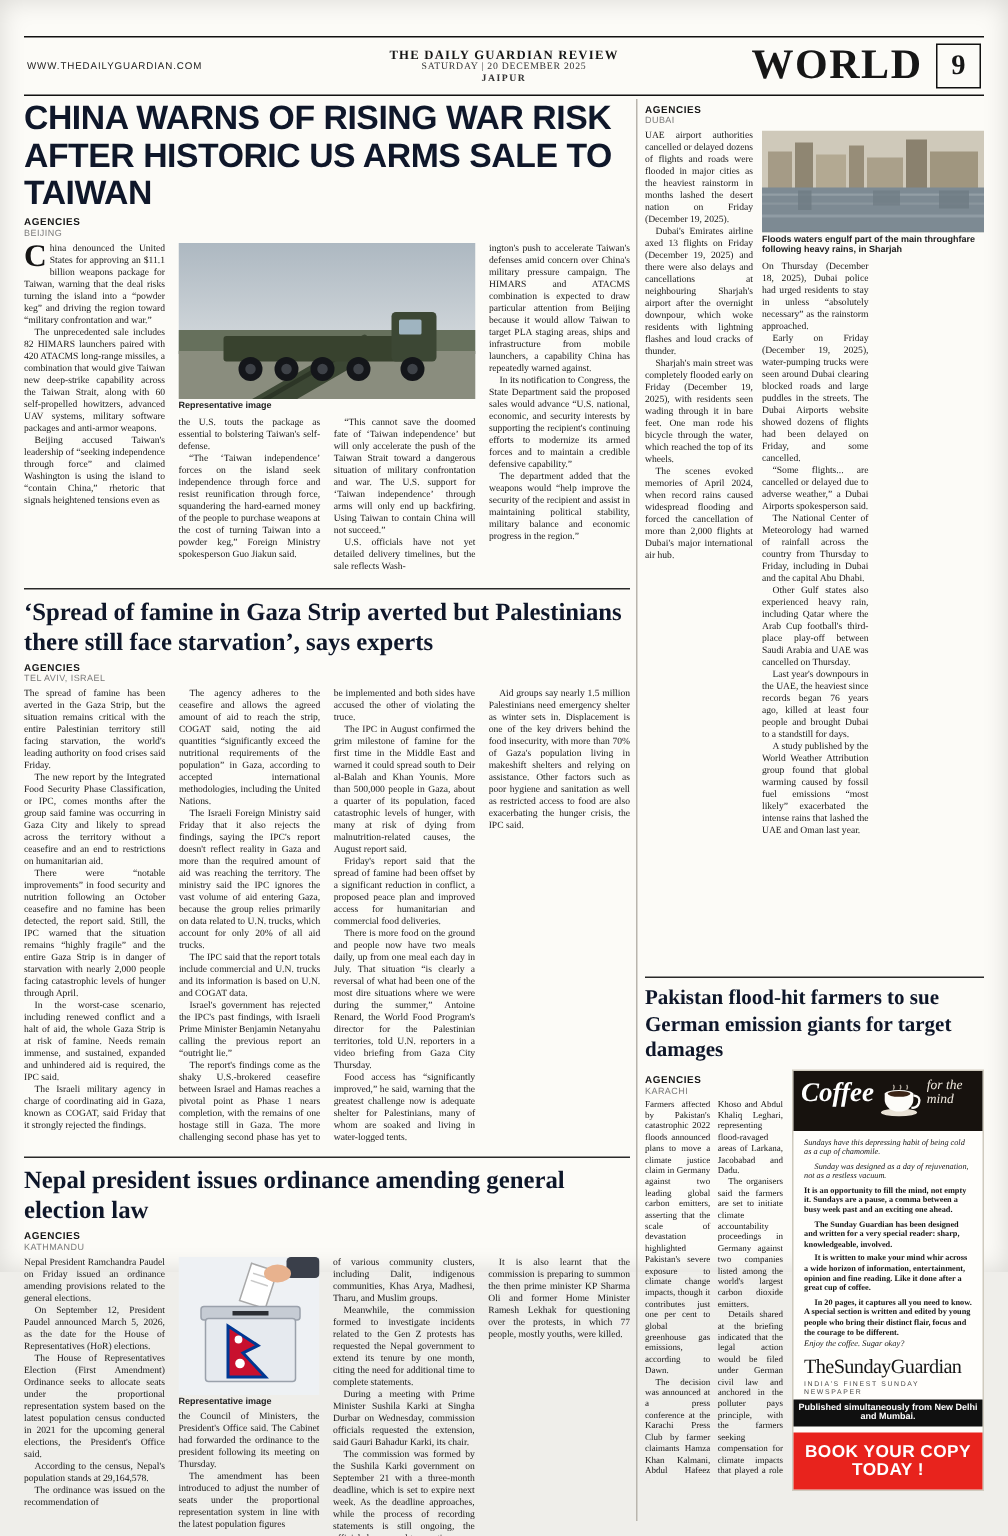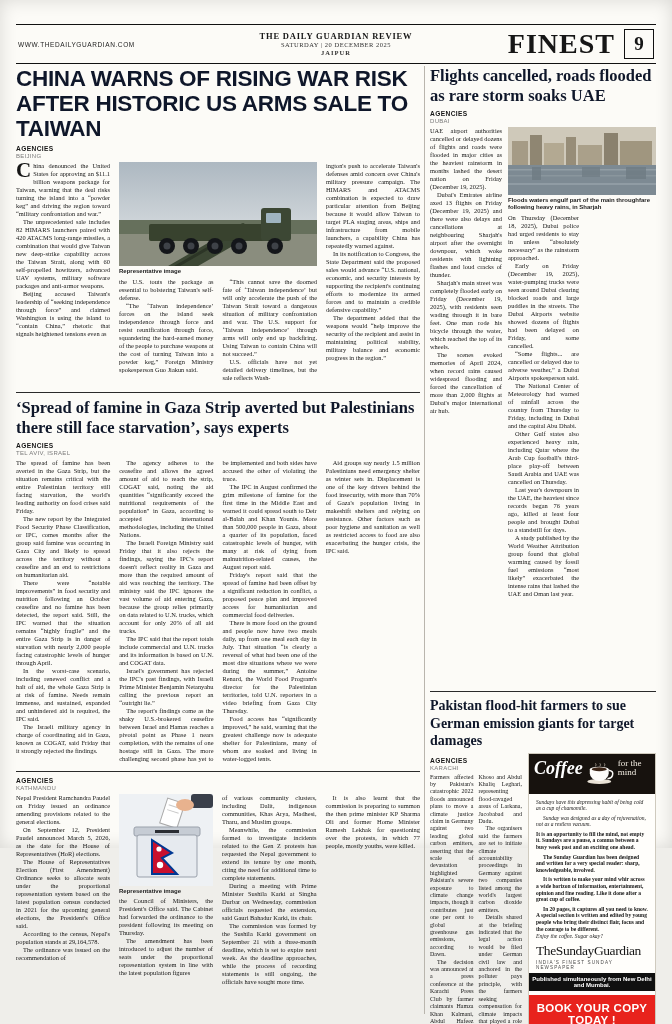--- a/index.html
+++ b/index.html
@@ -92,21 +92,21 @@
   .pak-left { width:92px; }
   .pak-body { columns:2; column-gap:5px; column-fill:auto; height:256px; overflow:hidden; }
   .pak-body p { font-size:6px; line-height:7.4px; }
 
   .ad {
     width:128px; height:281px; border:1px solid #cfcabe; background:#fffefb;
     display:flex; flex-direction:column;
   }
   .ad-head { background:#17120e; padding:5px 5px; display:flex; align-items:flex-start; gap:3px; }
   .ad-coffee { font-style:italic; font-weight:bold; font-size:18px; color:#fff; line-height:1; }
-  .ad-mind { font-size:9px; color:#f1ebe0; line-height:1.05; }
+  .ad-mind { font-style:italic; font-size:9px; color:#f1ebe0; line-height:1.05; }
   .ad-body { flex:1; overflow:hidden; padding:5px 7px 2px; }
   .ad-body p { margin:0 0 3px; font-size:5.5px; line-height:6.6px; text-align:left; text-indent:0; }
   .ad-intro p { font-style:italic; }
   .ad-main p { font-weight:bold; }
   .ad-closing { padding:0 7px 3px; font-size:5.6px; font-style:italic; }
   .ad-logo { padding:2px 7px 0; font-weight:normal; font-size:13.5px; letter-spacing:-.4px; line-height:1.1; }
   .ad-tagline { padding:1px 7px 3px; font-family:"Liberation Sans",sans-serif; font-size:4.6px; letter-spacing:1.1px; color:#4a4a4a; }
   .ad-published { background:#101010; color:#fff; font-family:"Liberation Sans",sans-serif; font-size:6px; font-weight:bold; text-align:center; padding:3px 2px; }
   .ad-cta { margin-top:4px; background:#e8231d; color:#fff; font-family:"Liberation Sans",sans-serif; font-weight:bold; font-size:11.5px; letter-spacing:.3px; text-align:center; padding:7px 2px; }
 </style>
@@ -116,21 +116,21 @@
 <div class="page">
 
   <header class="masthead">
     <div class="mh-left">WWW.THEDAILYGUARDIAN.COM</div>
     <div class="mh-center">
       <div class="mh-title">THE DAILY GUARDIAN REVIEW</div>
       <div class="mh-date">SATURDAY | 20 DECEMBER 2025</div>
       <div class="mh-city">JAIPUR</div>
     </div>
     <div class="mh-right">
-      <span class="mh-section">FINEST</span>
+      <span class="mh-section">WORLD</span>
       <span class="mh-page">9</span>
     </div>
   </header>
 
   <div class="v-divider"></div>
 
   <section class="left-region">
 
     <article>
       <h1 class="h-china">CHINA WARNS OF RISING WAR RISK AFTER HISTORIC US ARMS SALE TO TAIWAN</h1>
@@ -212,20 +212,21 @@
           <p>Friday's report said that the spread of famine had been offset by a significant reduction in conflict, a proposed peace plan and improved access for humanitarian and commercial food deliveries.</p>
           <p>There is more food on the ground and people now have two meals daily, up from one meal each day in July. That situation “is clearly a reversal of what had been one of the most dire situations where we were during the summer,” Antoine Renard, the World Food Program's director for the Palestinian territories, told U.N. reporters in a video briefing from Gaza City Thursday.</p>
           <p>Food access has “significantly improved,” he said, warning that the greatest challenge now is adequate shelter for Palestinians, many of whom are soaked and living in water-logged tents.</p>
           <p>Aid groups say nearly 1.5 million Palestinians need emergency shelter as winter sets in. Displacement is one of the key drivers behind the food insecurity, with more than 70% of Gaza's population living in makeshift shelters and relying on assistance. Other factors such as poor hygiene and sanitation as well as restricted access to food are also exacerbating the hunger crisis, the IPC said.</p>
         </div>
     </article>
 
     <hr class="section-rule">
 
     <article>
+      <h2 class="h-serif-lg">Nepal president issues ordinance amending general election law</h2>
       <div class="byline">
         <div class="agency">AGENCIES</div>
         <div class="place">KATHMANDU</div>
       </div>
       <div class="nepal-body">
         <div class="col w94 paras">
             <p>Nepal President Ramchandra Paudel on Friday issued an ordinance amending provisions related to the general elections.</p>
             <p>On September 12, President Paudel announced March 5, 2026, as the date for the House of Representatives (HoR) elections.</p>
             <p>The House of Representatives Election (First Amendment) Ordinance seeks to allocate seats under the proportional representation system based on the latest population census conducted in 2021 for the upcoming general elections, the President's Office said.</p>
             <p>According to the census, Nepal's population stands at 29,164,578.</p>
@@ -264,21 +265,20 @@
             <p>It is also learnt that the commission is preparing to summon the then prime minister KP Sharma Oli and former Home Minister Ramesh Lekhak for questioning over the protests, in which 77 people, mostly youths, were killed.</p>
           </div>
       </div>
     </article>
 
   </section>
 
   <section class="right-region">
 
     <article>
-      <h2 class="h-serif-lg">Flights cancelled, roads flooded as rare storm soaks UAE</h2>
       <div class="byline">
         <div class="agency">AGENCIES</div>
         <div class="place">DUBAI</div>
       </div>
       <div class="uae-body">
         <div class="col w72 paras">
             <p>UAE airport authorities cancelled or delayed dozens of flights and roads were flooded in major cities as the heaviest rainstorm in months lashed the desert nation on Friday (December 19, 2025).</p>
             <p>Dubai's Emirates airline axed 13 flights on Friday (December 19, 2025) and there were also delays and cancellations at neighbouring Sharjah's airport after the overnight downpour, which woke residents with lightning flashes and loud cracks of thunder.</p>
             <p>Sharjah's main street was completely flooded early on Friday (December 19, 2025), with residents seen wading through it in bare feet. One man rode his bicycle through the water, which reached the top of its wheels.</p>
             <p>The scenes evoked memories of April 2024, when record rains caused widespread flooding and forced the cancellation of more than 2,000 flights at Dubai's major international air hub.</p>

